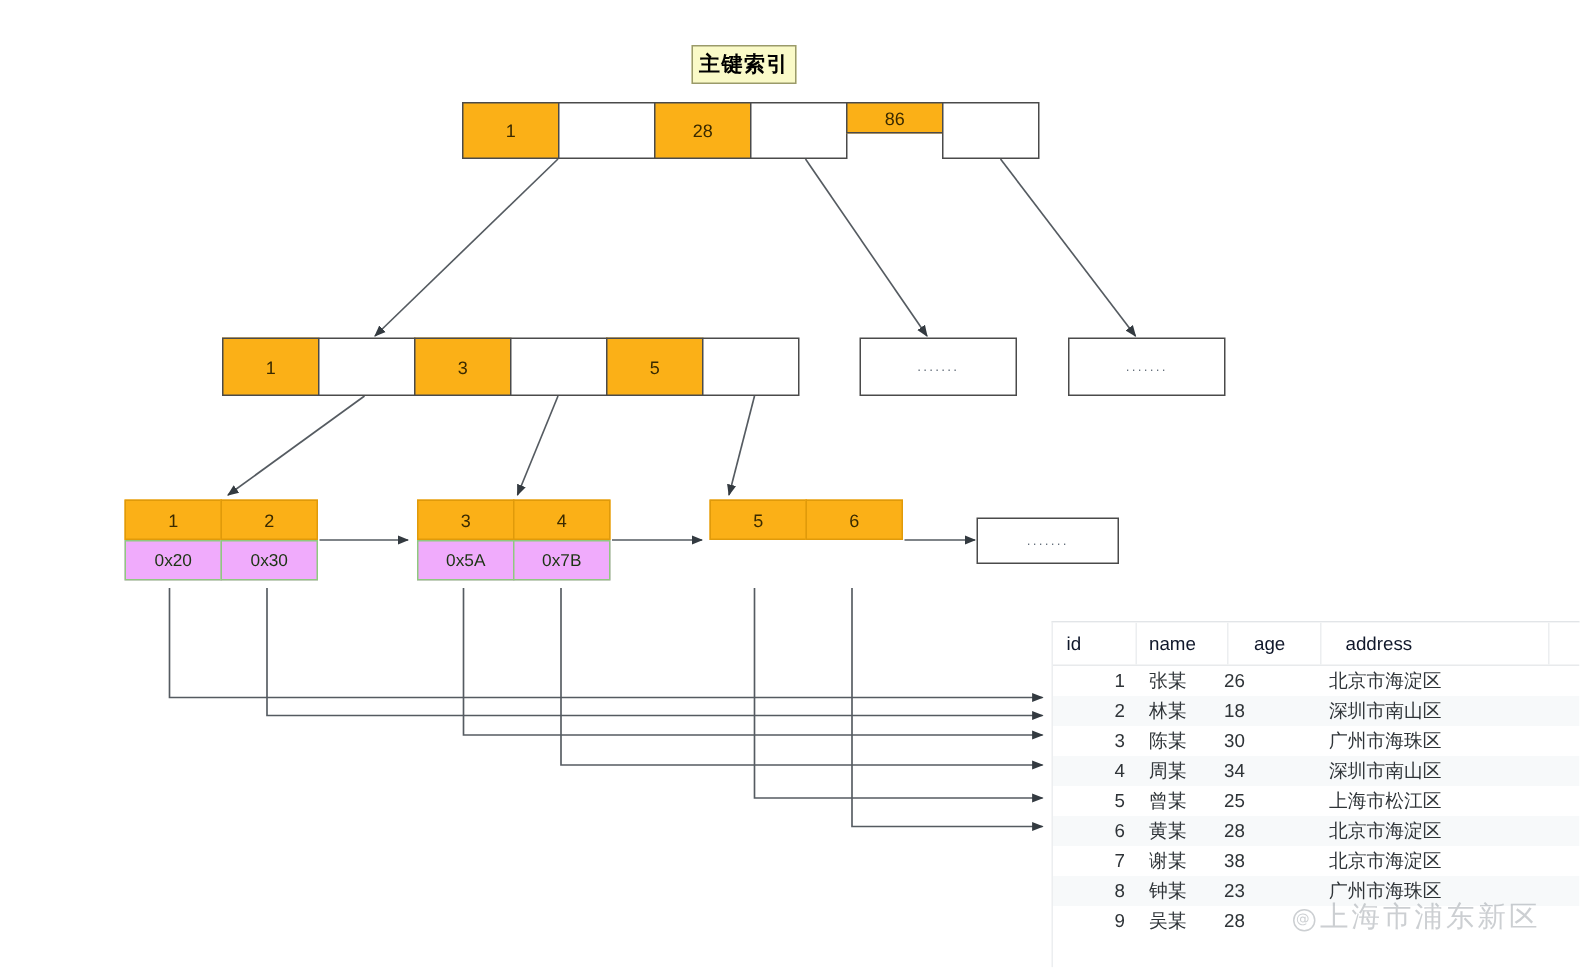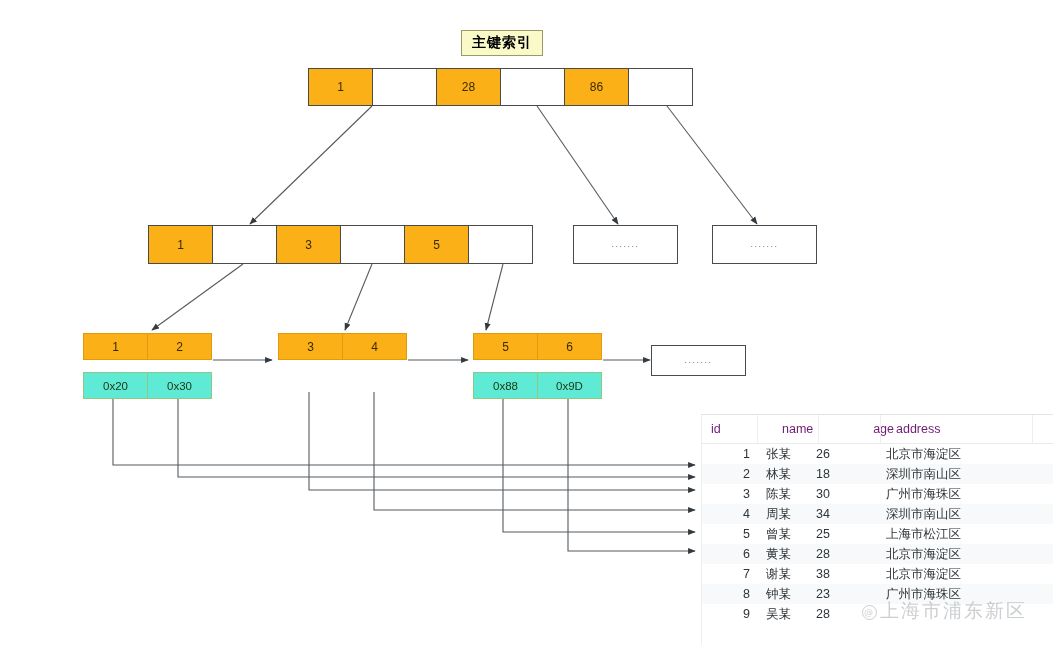--- a/index.html
+++ b/index.html
@@ -24,21 +24,21 @@
     width: 1055px;
     height: 645px;
     pointer-events: none;
   }
 
   
   .title-box {
     position: absolute;
     left: 461px;
     top: 30px;
-    width: 82px;
+    width: 70px;
     height: 26px;
     background: #fafac8;
     border: 1px solid #9a9a6a;
     box-sizing: border-box;
     display: flex;
     align-items: center;
     justify-content: center;
     font-size: 14px;
     font-weight: bold;
     color: #000000;
@@ -90,25 +90,24 @@
     font-size: 12px;
     margin-left: -1px;
   }
   .leaf-cell:first-child { margin-left: 0; }
   .leaf-row.keys .leaf-cell {
     background: #fbb017;
     border: 1px solid #e09a0a;
     color: #3a2a00;
   }
   .leaf-row.addrs .leaf-cell {
-    background: #5eead4;
+    background: #f0abfc;
     border: 1px solid #8fc97f;
     color: #1b3512;
     font-size: 11.5px;
-    margin-top: 12px;
   }
 
   
   .ebox {
     position: absolute;
     box-sizing: border-box;
     border: 1px solid #4a4a4a;
     background: #ffffff;
     display: flex;
     align-items: center;
@@ -134,36 +133,36 @@
     box-sizing: border-box;
     overflow: hidden;
     font-size: 12.5px;
     color: #2f3438;
   }
   .dt-head {
     display: flex;
     height: 28px;
     align-items: center;
     border-bottom: 1px solid #e8eaec;
-    color: #701a75;
+    color: #0f172a;
     background: #ffffff;
   }
   .dt-row {
     display: flex;
     height: 20px;
     align-items: center;
   }
   .dt-row.alt { background: #f7f9fa; }
   .c-id     { width: 56px; text-align: right; padding-right: 8px; box-sizing: border-box; }
   .c-name   { width: 58px; padding-left: 8px; box-sizing: border-box; }
   .c-age    { width: 62px; padding-right: 8px; box-sizing: border-box; }
   .c-addr   { flex: 1; padding-left: 8px; box-sizing: border-box; }
   .dt-head .c-id   { text-align: left; padding-left: 9px; padding-right: 0; }
-  .dt-head .c-name { padding-left: 8px; margin-left: 16px; }
-  .dt-head .c-age  { text-align: right; padding-left: 3px; padding-right: 0; }
+  .dt-head .c-name { padding-left: 8px; }
+  .dt-head .c-age  { text-align: left; padding-left: 3px; padding-right: 0; margin-left: 17px; }
   .dt-head .c-addr { padding-left: 2px; }
   .dt-sep {
     position: absolute;
     top: 0;
     width: 1px;
     height: 28px;
     background: #eceef0;
   }
 
   .watermark {
@@ -225,21 +224,21 @@
     </g>
   </svg>
 
   <div class="title-box">主键索引</div>
 
   <div class="node" id="root-node" style="left:308px; top:68px; height:38px;">
       <div class="cell key" style="width: 65px; height: 38px;">1</div>
       <div class="cell ptr" style="width: 65px; height: 38px;"></div>
       <div class="cell key" style="width: 65px; height: 38px;">28</div>
       <div class="cell ptr" style="width: 65px; height: 38px;"></div>
-      <div class="cell key" style="width: 65px; height: 38px;">86</div>
+      <div class="cell key" style="width: 65px; height: 21px;">86</div>
       <div class="cell ptr" style="width: 65px; height: 38px;"></div>
     </div>
 
   <div class="node" id="mid-node" style="left:148px; top:225px; height:39px;">
       <div class="cell key" style="width: 65px; height: 39px;">1</div>
       <div class="cell ptr" style="width: 65px; height: 39px;"></div>
       <div class="cell key" style="width: 65px; height: 39px;">3</div>
       <div class="cell ptr" style="width: 65px; height: 39px;"></div>
       <div class="cell key" style="width: 65px; height: 39px;">5</div>
       <div class="cell ptr" style="width: 65px; height: 39px;"></div>
@@ -260,29 +259,29 @@
       <div class="leaf-row addrs">
         <div class="leaf-cell">0x20</div>
         <div class="leaf-cell">0x30</div>
       </div>
     </div>
   <div class="leaf" id="leaf-1" style="left:278px; top:333px;">
       <div class="leaf-row keys">
         <div class="leaf-cell">3</div>
         <div class="leaf-cell">4</div>
       </div>
+      <div class="leaf-row addrs">
+        <div class="leaf-cell">0x5A</div>
+        <div class="leaf-cell">0x7B</div>
+      </div>
     </div>
   <div class="leaf" id="leaf-2" style="left:473px; top:333px;">
       <div class="leaf-row keys">
         <div class="leaf-cell">5</div>
         <div class="leaf-cell">6</div>
-      </div>
-      <div class="leaf-row addrs">
-        <div class="leaf-cell">0x88</div>
-        <div class="leaf-cell">0x9D</div>
       </div>
     </div>
 
   <div class="ebox" id="leaf-ebox" style="left:651px; top:345px; width:95px; height:31px;">
     <span>.......</span>
   </div>
 
   <div class="data-table">
     <div class="dt-sep" style="left:55px;"></div>
     <div class="dt-sep" style="left:116px;"></div>

